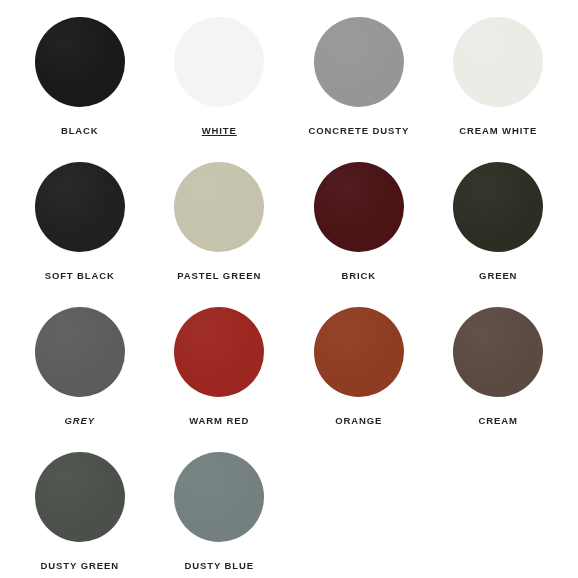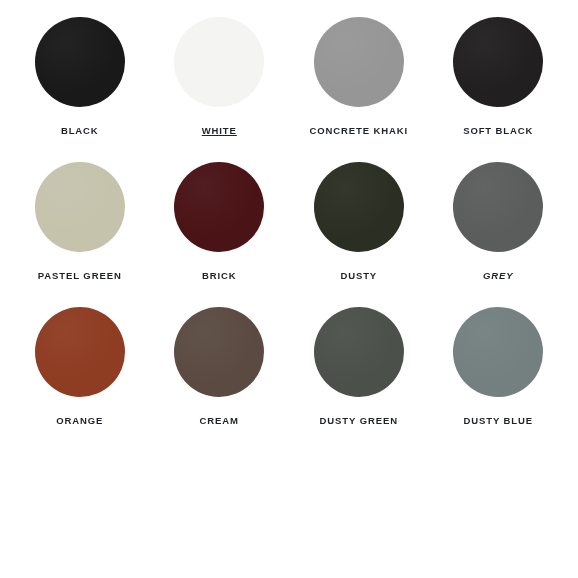--- a/index.html
+++ b/index.html
@@ -62,41 +62,49 @@
       <div class="swatch-cell">
         <div class="swatch-disc" title="#191919" style="background-color: rgb(25, 25, 25);"></div>
         <div class="swatch-label" style="color: rgb(29, 33, 40);">BLACK</div>
       </div>
       <div class="swatch-cell">
         <div class="swatch-disc" title="#f4f4f3" style="background-color: rgb(244, 244, 243);"></div>
         <div class="swatch-label" style="color: rgb(29, 33, 40); text-decoration: underline;">WHITE</div>
       </div>
       <div class="swatch-cell">
         <div class="swatch-disc" title="#969696" style="background-color: rgb(150, 150, 150);"></div>
-        <div class="swatch-label" style="color: rgb(29, 33, 40);">CONCRETE KHAKI</div>
+        <div class="swatch-label" style="color: rgb(29, 33, 40);">CONCRETE DUSTY</div>
+      </div>
+      <div class="swatch-cell">
+        <div class="swatch-disc" title="#edebe6" style="background-color: rgb(237, 235, 230);"></div>
+        <div class="swatch-label" style="color: rgb(29, 33, 40);">CREAM WHITE</div>
       </div>
       <div class="swatch-cell">
         <div class="swatch-disc" title="#221f20" style="background-color: rgb(34, 31, 32);"></div>
         <div class="swatch-label" style="color: rgb(29, 33, 40); text-align: center;">SOFT BLACK</div>
       </div>
       <div class="swatch-cell">
         <div class="swatch-disc" title="#c5c3ac" style="background-color: rgb(197, 195, 172);"></div>
         <div class="swatch-label" style="color: rgb(29, 33, 40);">PASTEL GREEN</div>
       </div>
       <div class="swatch-cell">
         <div class="swatch-disc" title="#4a1316" style="background-color: rgb(74, 19, 22);"></div>
         <div class="swatch-label" style="color: rgb(29, 33, 40);">BRICK</div>
       </div>
       <div class="swatch-cell">
         <div class="swatch-disc" title="#2b2e22" style="background-color: rgb(43, 46, 34);"></div>
-        <div class="swatch-label" style="color: rgb(29, 33, 40);">DUSTY</div>
+        <div class="swatch-label" style="color: rgb(29, 33, 40);">GREEN</div>
       </div>
       <div class="swatch-cell">
         <div class="swatch-disc" title="#5b5c5c" style="background-color: rgb(91, 92, 92);"></div>
         <div class="swatch-label" style="color: rgb(29, 33, 40); font-style: italic;">GREY</div>
+      </div>
+      <div class="swatch-cell">
+        <div class="swatch-disc" title="#9c2620" style="background-color: rgb(156, 38, 32);"></div>
+        <div class="swatch-label" style="color: rgb(29, 33, 40);">WARM RED</div>
       </div>
       <div class="swatch-cell">
         <div class="swatch-disc" title="#8e3c22" style="background-color: rgb(142, 60, 34);"></div>
         <div class="swatch-label" style="color: rgb(29, 33, 40);">ORANGE</div>
       </div>
       <div class="swatch-cell">
         <div class="swatch-disc" title="#5a4a42" style="background-color: rgb(90, 74, 66);"></div>
         <div class="swatch-label" style="color: rgb(29, 33, 40);">CREAM</div>
       </div>
       <div class="swatch-cell">

